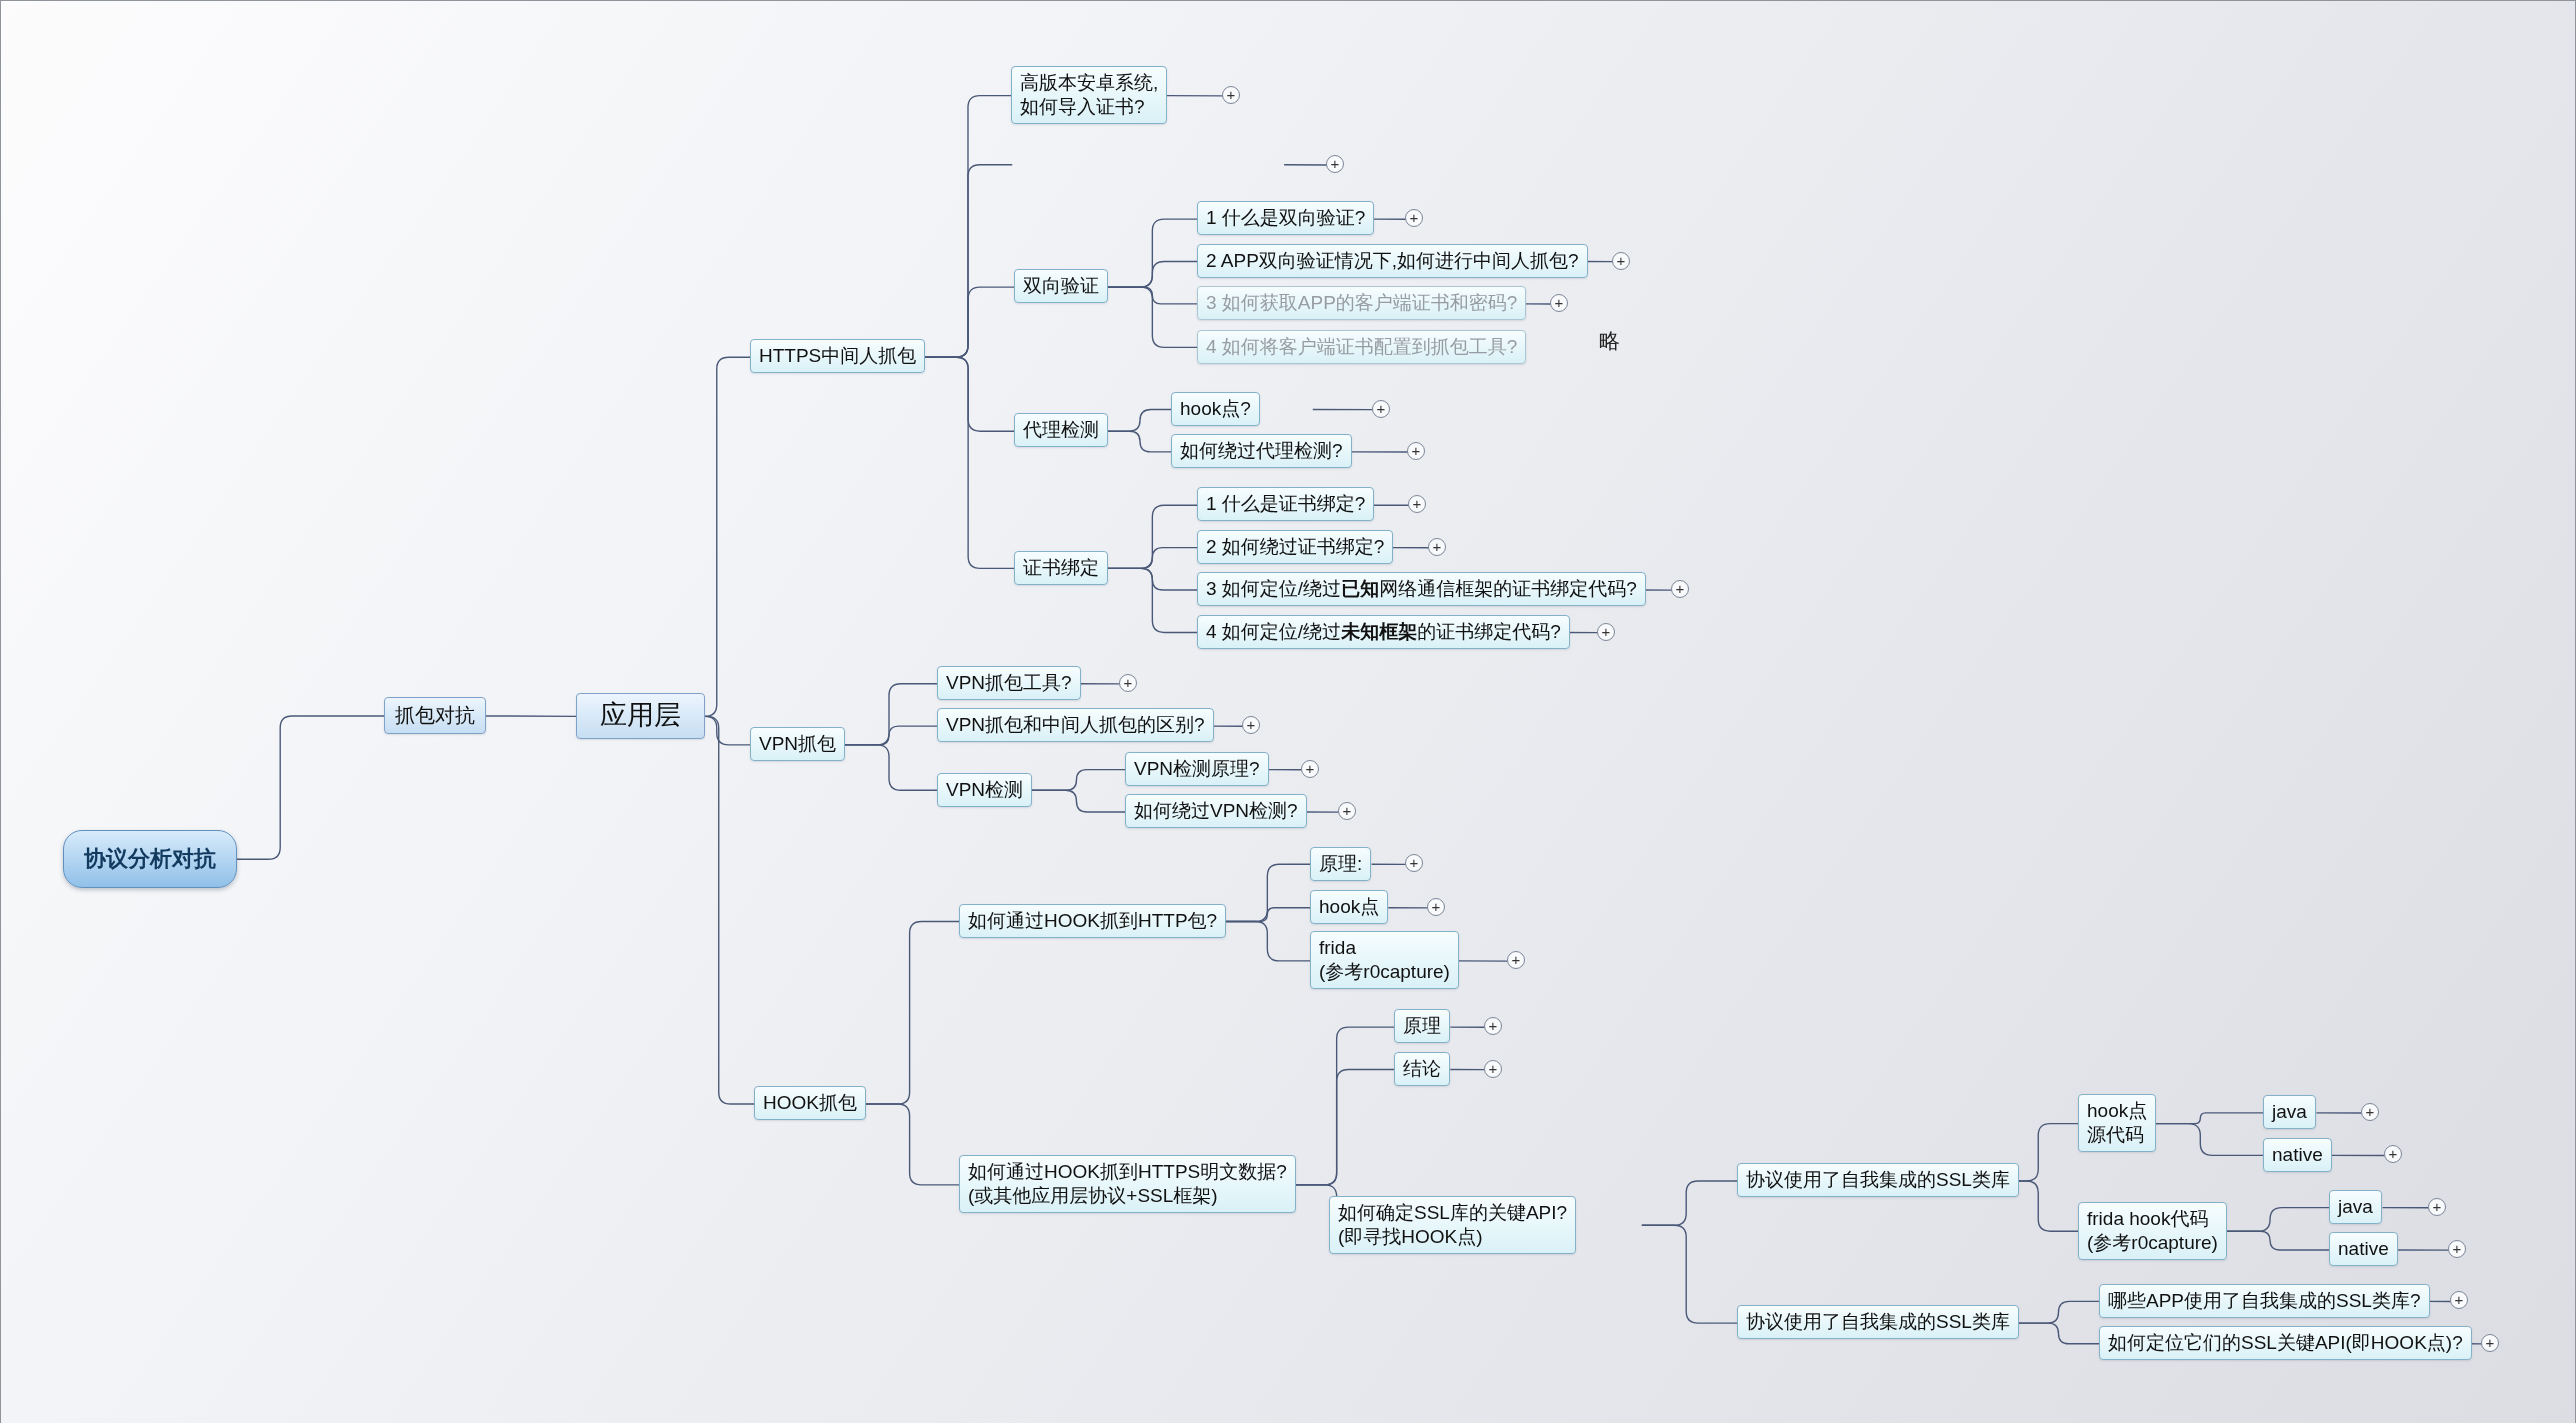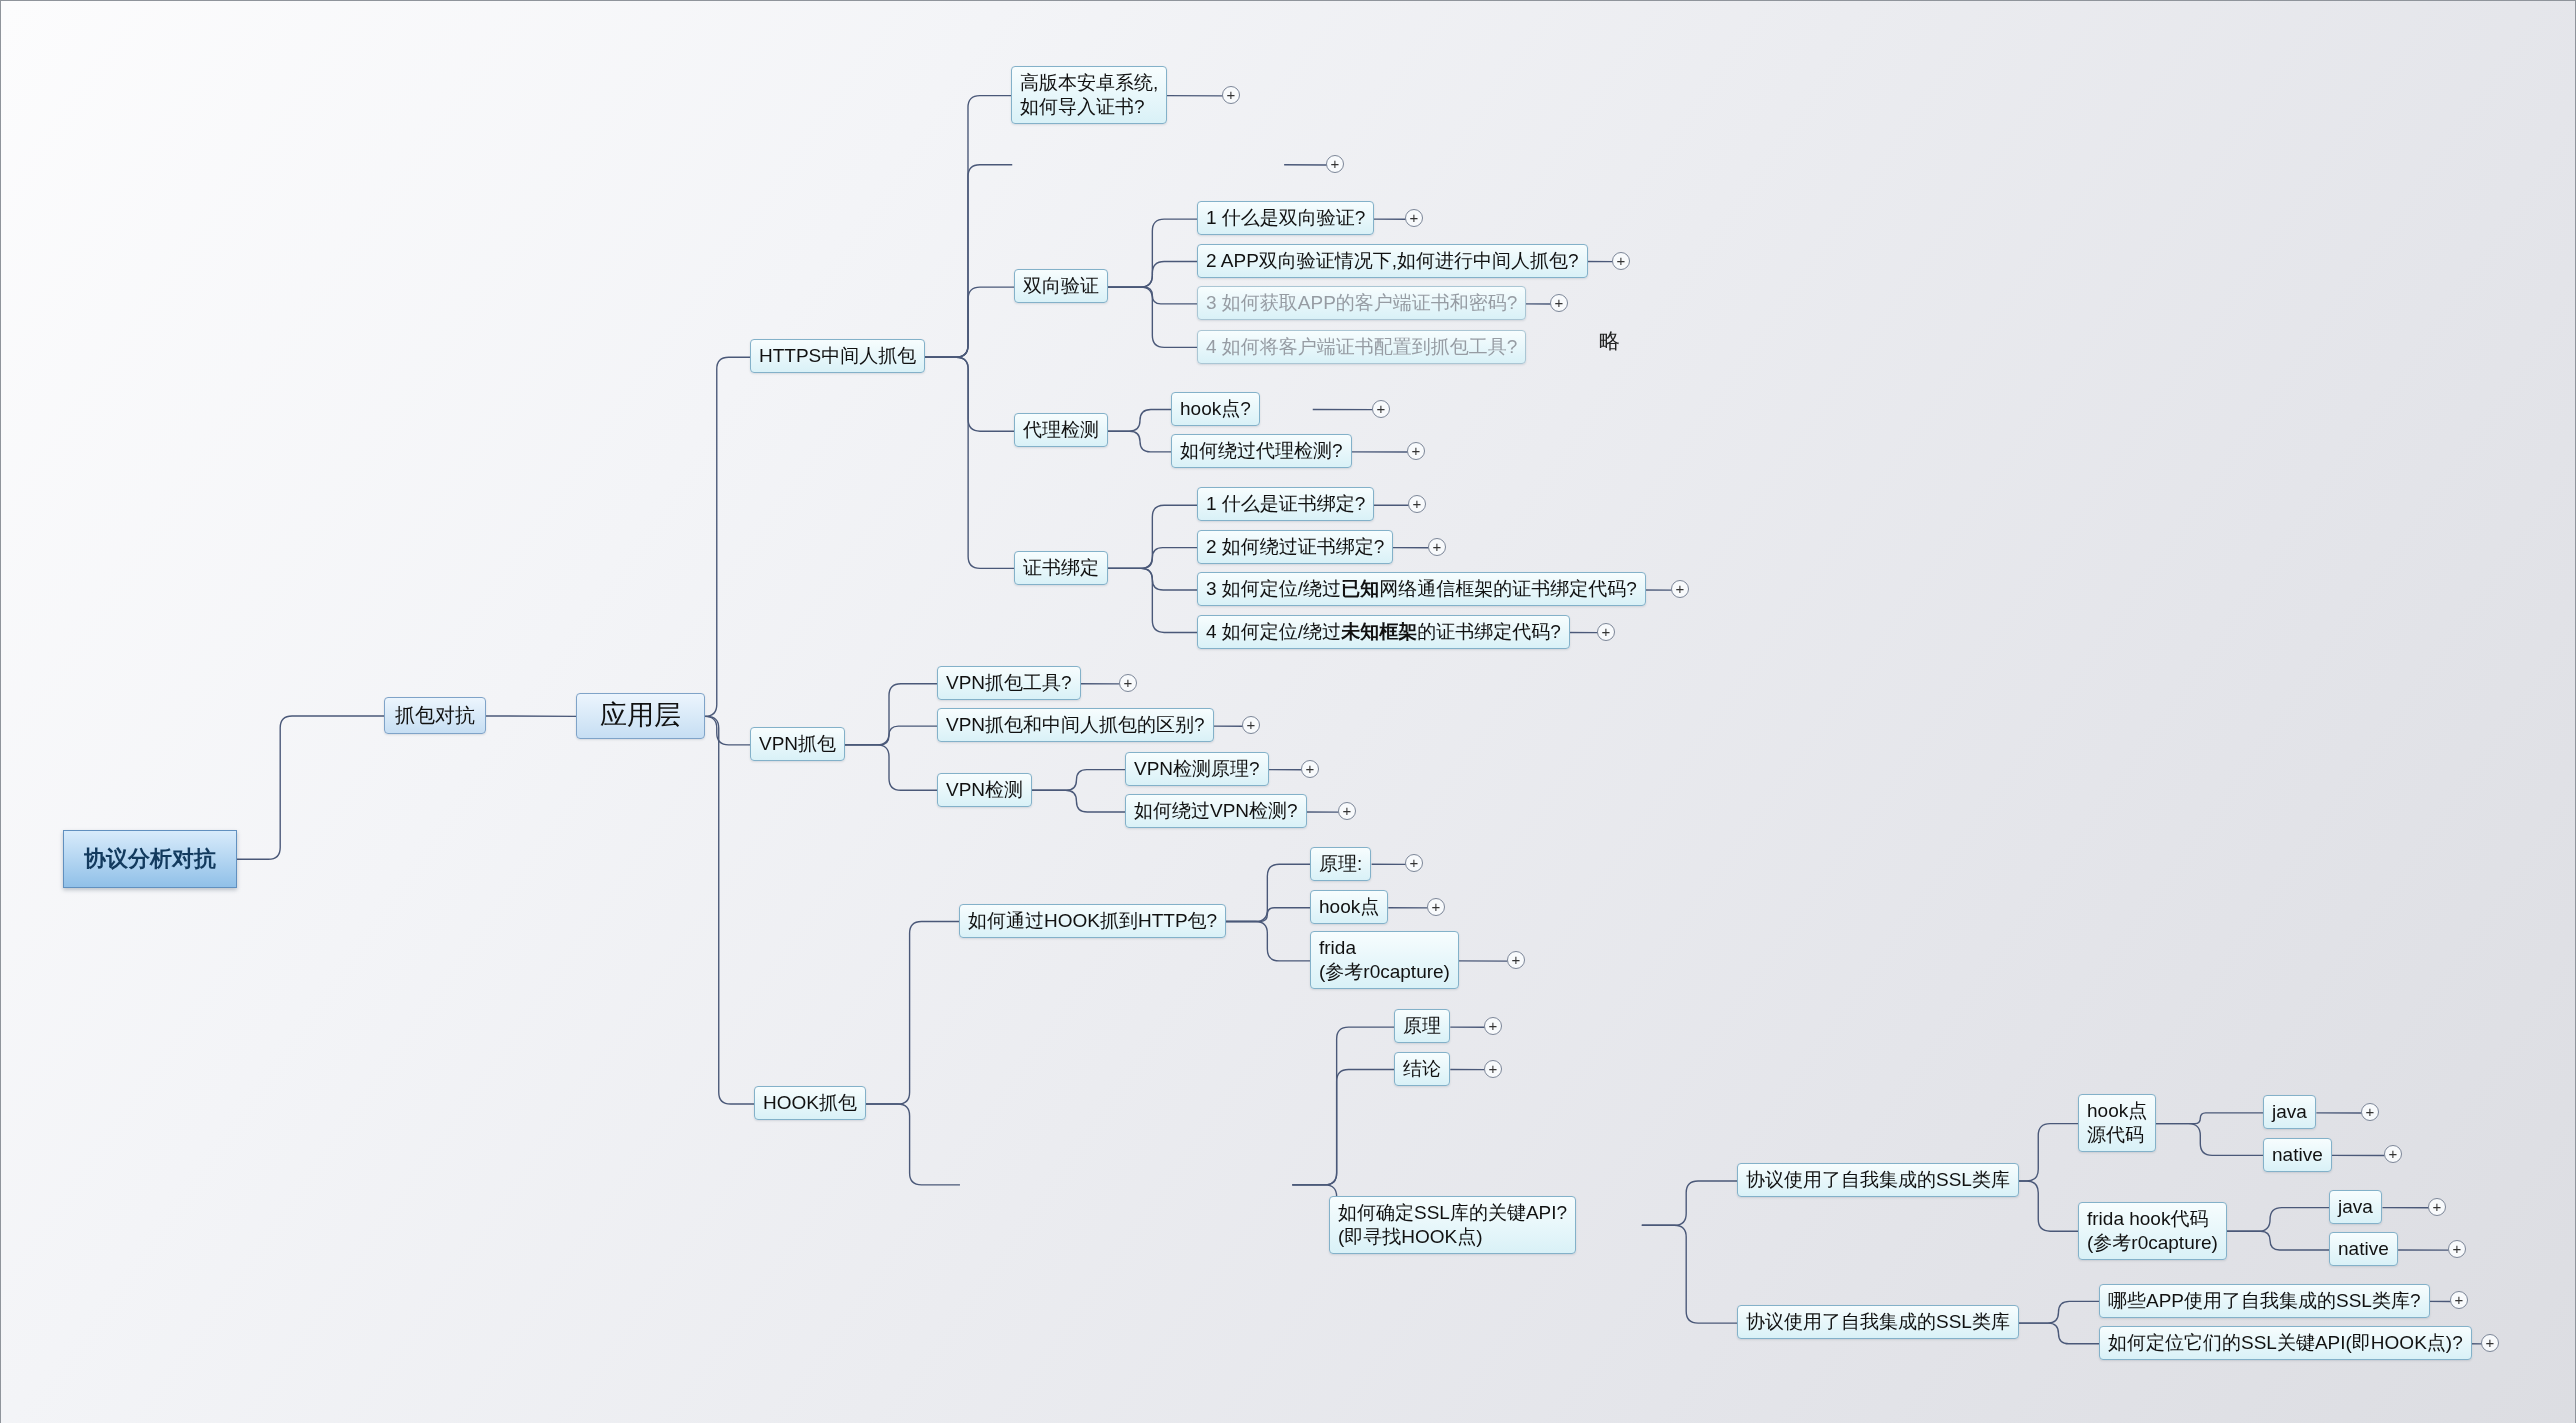--- a/index.html
+++ b/index.html
@@ -16,21 +16,21 @@
     padding:4px 8px;border:1px solid #83b1c9;border-radius:4px;
     background:linear-gradient(180deg,#f7fdfe,#d9f1f7);
     color:#111;white-space:nowrap;box-shadow:0 1px 2px rgba(60,80,100,.15);
   }
   .multi{white-space:pre-line;}
   .branch{background:linear-gradient(180deg,#ecf5fd,#c6def3);border-color:#7fa3c8;padding:5px 10px;font-size:20px;}
   .applayer{font-size:27px;padding:5px 23px;}
   .main{
     font-size:22px;font-weight:bold;color:#123a5e;
     background:linear-gradient(180deg,#d8ebfb,#90c0e8);
-    border-color:#6190bf;border-radius:0;padding:14px 20px;
+    border-color:#6190bf;border-radius:19px;padding:14px 20px;
     box-shadow:0 2px 4px rgba(50,70,90,.3);
   }
   .dim{color:#969ca3;border-color:#aac6d4;}
   .b{font-weight:bold;margin-top:48px;}
   .plus{
     position:absolute;z-index:2;width:18px;height:18px;box-sizing:border-box;
     border:1px solid #7c8698;border-radius:50%;background:#f8fafc;
     color:#333;font-size:15px;line-height:15px;text-align:center;cursor:pointer;
   }
   .note{position:absolute;z-index:2;font-size:21px;color:#222;}
@@ -143,20 +143,22 @@
   <div class="node" style="left:1124px;top:751px">VPN检测原理?</div>
   <div class="node" style="left:1124px;top:793px">如何绕过VPN检测?</div>
 
   <div class="node" style="left:753px;top:1085px">HOOK抓包</div>
   <div class="node" style="left:958px;top:903px">如何通过HOOK抓到HTTP包?</div>
   <div class="node" style="left:1309px;top:846px">原理:</div>
   <div class="node" style="left:1309px;top:889px">hook点</div>
   <div class="node multi" style="left:1309px;top:930px">frida
 (参考r0capture)</div>
 
+  <div class="node multi" style="left:958px;top:1154px">如何通过HOOK抓到HTTPS明文数据?
+(或其他应用层协议+SSL框架)</div>
   <div class="node" style="left:1393px;top:1008px">原理</div>
   <div class="node" style="left:1393px;top:1051px">结论</div>
   <div class="node multi" style="left:1328px;top:1195px">如何确定SSL库的关键API?
 (即寻找HOOK点)</div>
 
   <div class="node" style="left:1736px;top:1162px">协议使用了自我集成的SSL类库</div>
   <div class="node multi" style="left:2077px;top:1093px">hook点
 源代码</div>
   <div class="node" style="left:2262px;top:1094px">java</div>
   <div class="node" style="left:2262px;top:1137px">native</div>

